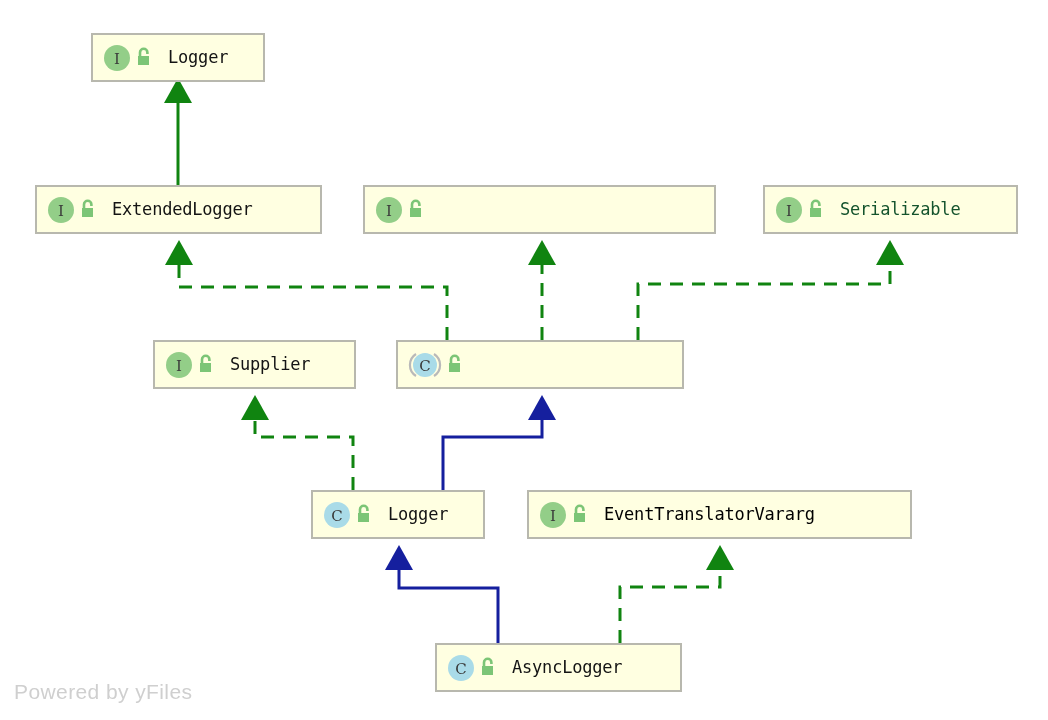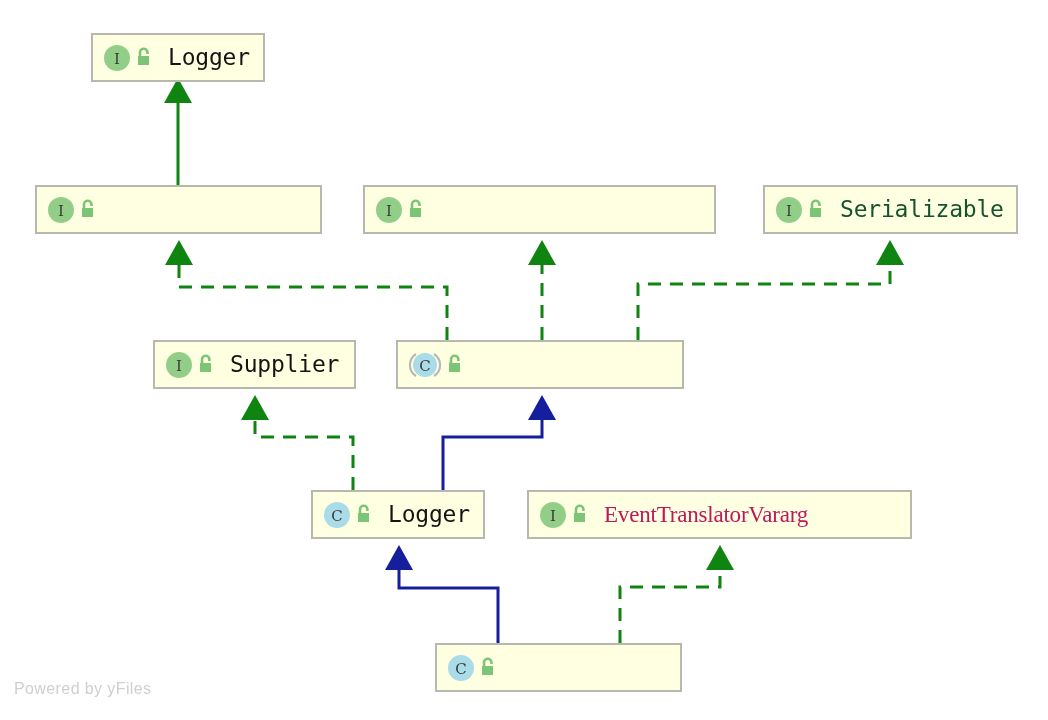--- a/index.html
+++ b/index.html
@@ -44,32 +44,32 @@
     flex: 0 0 auto;
     display: block;
   }
   .lock-icon {
     flex: 0 0 auto;
     display: block;
     margin-left: 3px;
   }
   .node-label {
     font-family: "DejaVu Sans Mono", monospace;
-    font-size: 23px;
+    font-size: 17px;
     line-height: 1;
     color: #141414;
     margin-left: 14px;
     letter-spacing: -0.2px;
   }
   #watermark {
     position: absolute;
     left: 14px;
     top: 680px;
     font-family: "Liberation Sans", sans-serif;
-    font-size: 16px;
+    font-size: 21px;
     color: #cfcfcf;
     letter-spacing: 0.4px;
     user-select: none;
   }
 </style>
 </head>
 <body>
 
 <div id="canvas">
 
@@ -126,20 +126,21 @@
         <div class="node-icons">
           <svg class="type-icon" width="28" height="28" viewBox="0 0 28 28">
             <circle cx="14" cy="14" r="13" fill="#93ce88"></circle>
             <text x="14" y="19.5" text-anchor="middle" font-family="DejaVu Serif, serif" font-size="15" fill="#3a3a3a">I</text>
           </svg>
           <svg class="lock-icon" width="20" height="24" viewBox="0 0 20 24">
             <path d="M 6 10 L 6 6.5 A 3.6 3.6 0 0 1 13.4 6.5 L 13.4 8" fill="none" stroke="#7cc576" stroke-width="2.6"></path>
             <rect x="4" y="10" width="11" height="9" fill="#7cc576"></rect>
           </svg>
         </div>
+        <span class="node-label" style="color: rgb(20, 20, 20);">ExtendedLogger</span>
       </div>
       <div class="uml-node" style="left: 363px; top: 185px; width: 353px; height: 49px; background: rgb(255, 255, 225); border-color: rgb(184, 184, 174);">
         <div class="node-icons">
           <svg class="type-icon" width="28" height="28" viewBox="0 0 28 28">
             <circle cx="14" cy="14" r="13" fill="#93ce88"></circle>
             <text x="14" y="19.5" text-anchor="middle" font-family="DejaVu Serif, serif" font-size="15" fill="#3a3a3a">I</text>
           </svg>
           <svg class="lock-icon" width="20" height="24" viewBox="0 0 20 24">
             <path d="M 6 10 L 6 6.5 A 3.6 3.6 0 0 1 13.4 6.5 L 13.4 8" fill="none" stroke="#7cc576" stroke-width="2.6"></path>
             <rect x="4" y="10" width="11" height="9" fill="#7cc576"></rect>
@@ -203,31 +204,32 @@
         <div class="node-icons">
           <svg class="type-icon" width="28" height="28" viewBox="0 0 28 28">
             <circle cx="14" cy="14" r="13" fill="#93ce88"></circle>
             <text x="14" y="19.5" text-anchor="middle" font-family="DejaVu Serif, serif" font-size="15" fill="#3a3a3a">I</text>
           </svg>
           <svg class="lock-icon" width="20" height="24" viewBox="0 0 20 24">
             <path d="M 6 10 L 6 6.5 A 3.6 3.6 0 0 1 13.4 6.5 L 13.4 8" fill="none" stroke="#7cc576" stroke-width="2.6"></path>
             <rect x="4" y="10" width="11" height="9" fill="#7cc576"></rect>
           </svg>
         </div>
-        <span class="node-label" style="color: #be185d; font-family: Liberation Serif, serif;">EventTranslatorVararg</span>
+        <span class="node-label" style="color: #000000;">EventTranslatorVararg</span>
       </div>
       <div class="uml-node" style="left: 435px; top: 643px; width: 247px; height: 49px; background: rgb(255, 255, 225); border-color: rgb(184, 184, 174);">
         <div class="node-icons">
           <svg class="type-icon" width="28" height="28" viewBox="0 0 28 28">
             <circle cx="14" cy="14" r="13" fill="#a9dbe8"></circle>
             <text x="14" y="19.5" text-anchor="middle" font-family="DejaVu Serif, serif" font-size="15" fill="#3a3a3a">C</text>
           </svg>
           <svg class="lock-icon" width="20" height="24" viewBox="0 0 20 24">
             <path d="M 6 10 L 6 6.5 A 3.6 3.6 0 0 1 13.4 6.5 L 13.4 8" fill="none" stroke="#7cc576" stroke-width="2.6"></path>
             <rect x="4" y="10" width="11" height="9" fill="#7cc576"></rect>
           </svg>
         </div>
+        <span class="node-label" style="color: rgb(20, 20, 20);">AsyncLogger</span>
       </div>
     </div>
 
   <div id="watermark">Powered by yFiles</div>
 
 </div>
 
 </body></html>

